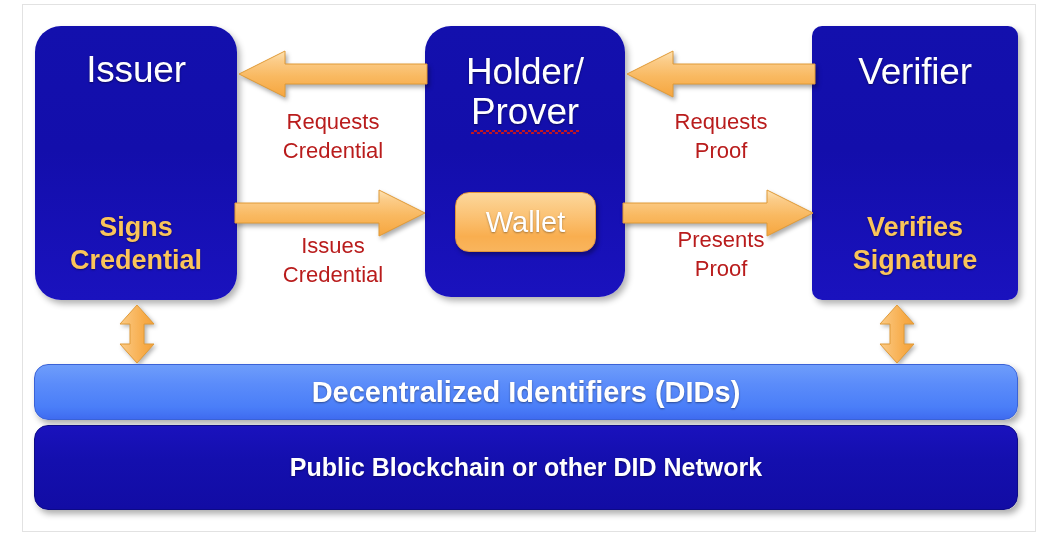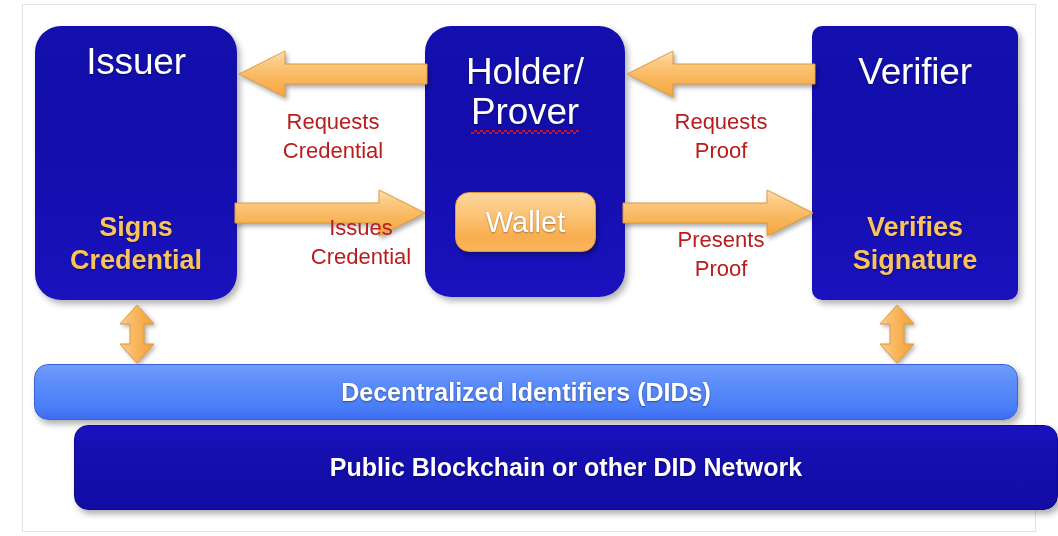--- a/index.html
+++ b/index.html
@@ -134,37 +134,36 @@
   }
   .bar span {
     color: #ffffff;
     font-weight: bold;
     text-shadow: 0 1px 2px rgba(0,0,0,0.42);
   }
   .bar-dids {
     background: linear-gradient(180deg, #6e9dfb 0%, #5b8cfa 35%, #4a7ef8 78%, #3f6bf0 100%);
     border: 1px solid #3a62d6;
   }
-  .bar-dids span { font-size: 25px; }
+  .bar-dids span { font-size: 29px; }
   .bar-chain {
     background: linear-gradient(180deg, #1a12bd 0%, #140fae 40%, #120ca4 100%);
     border: 1px solid #0d0a86;
-    margin-left: 40px;
   }
   .bar-chain span { font-size: 25px; }
 </style>
 </head>
 <body>
 
 <div id="canvas">
 
   <div id="frame"></div>
 
   <div class="role-box" style="left:35px; top:26px; width:202px; height:274px;">
-    <div class="role-title" style="top:16px;">Issuer</div>
+    <div class="role-title" style="top:24px;">Issuer</div>
     <div class="role-sub" style="top:185px;">
       <div>Signs</div>
       <div>Credential</div>
     </div>
   </div>
 
   <div class="role-box" style="left:425px; top:26px; width:200px; height:271px;padding-left:44px;">
     <div class="role-title" style="top:26px;">
       <div>Holder/</div>
       <div><span class="spell">Prover</span></div>
@@ -206,21 +205,21 @@
         <linearGradient id="gradR1" x1="0" y1="0" x2="0" y2="1">
           <stop offset="0%" stop-color="#fde3b4"></stop>
           <stop offset="22%" stop-color="#fbcb87"></stop>
           <stop offset="55%" stop-color="#f9b961"></stop>
           <stop offset="100%" stop-color="#f6a63f"></stop>
         </linearGradient>
       </defs>
       <path d="M191,24 L145,1 L145,14 L1,14 L1,34 L145,34 L145,47 Z" fill="url(#gradR1)" stroke="#e09a36" stroke-width="1"></path>
     </svg>
   </div>
-  <div class="caption" style="left:238px; top:214px; width:190px;padding-left:28px;">
+  <div class="caption" style="left:238px; top:232px; width:190px;">
     <div>Issues</div>
     <div>Credential</div>
   </div>
 
   <div class="harrow" style="left:626px; top:50px; width:190px; height:48px;">
     <svg width="190" height="48" viewBox="0 0 190 48">
       <defs>
         <linearGradient id="gradL2" x1="0" y1="0" x2="0" y2="1">
           <stop offset="0%" stop-color="#fde3b4"></stop>
           <stop offset="22%" stop-color="#fbcb87"></stop>

